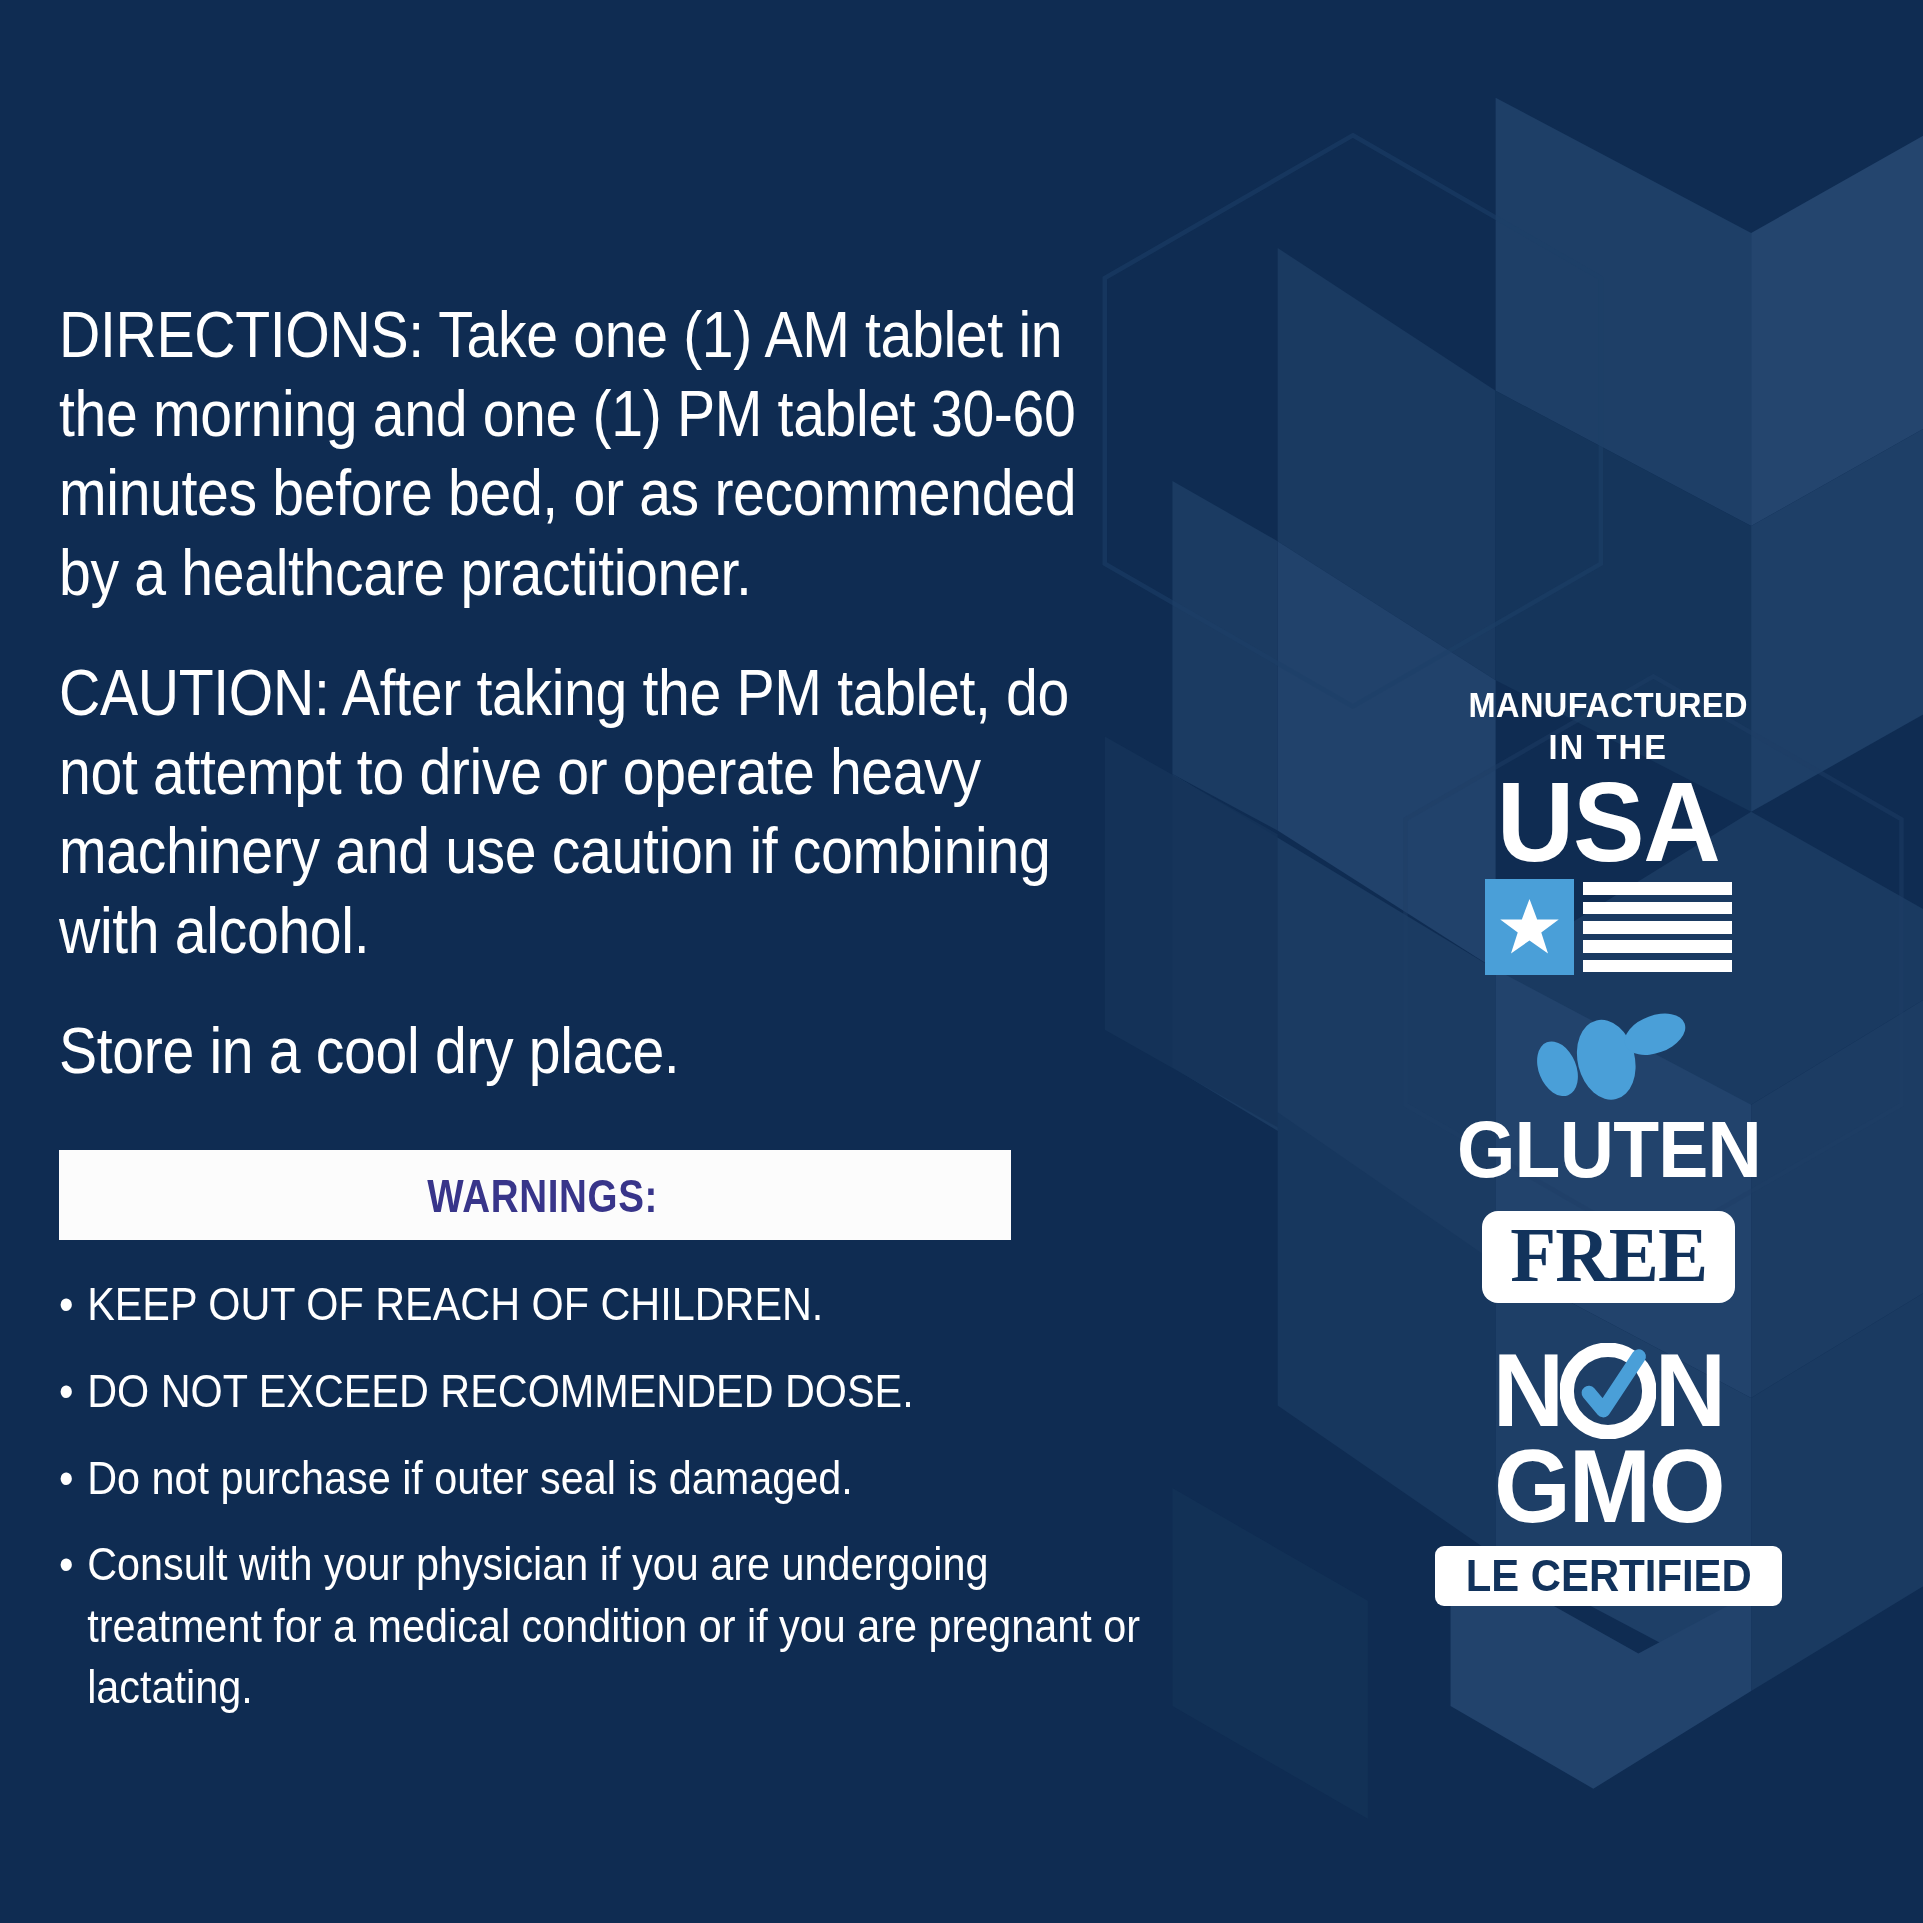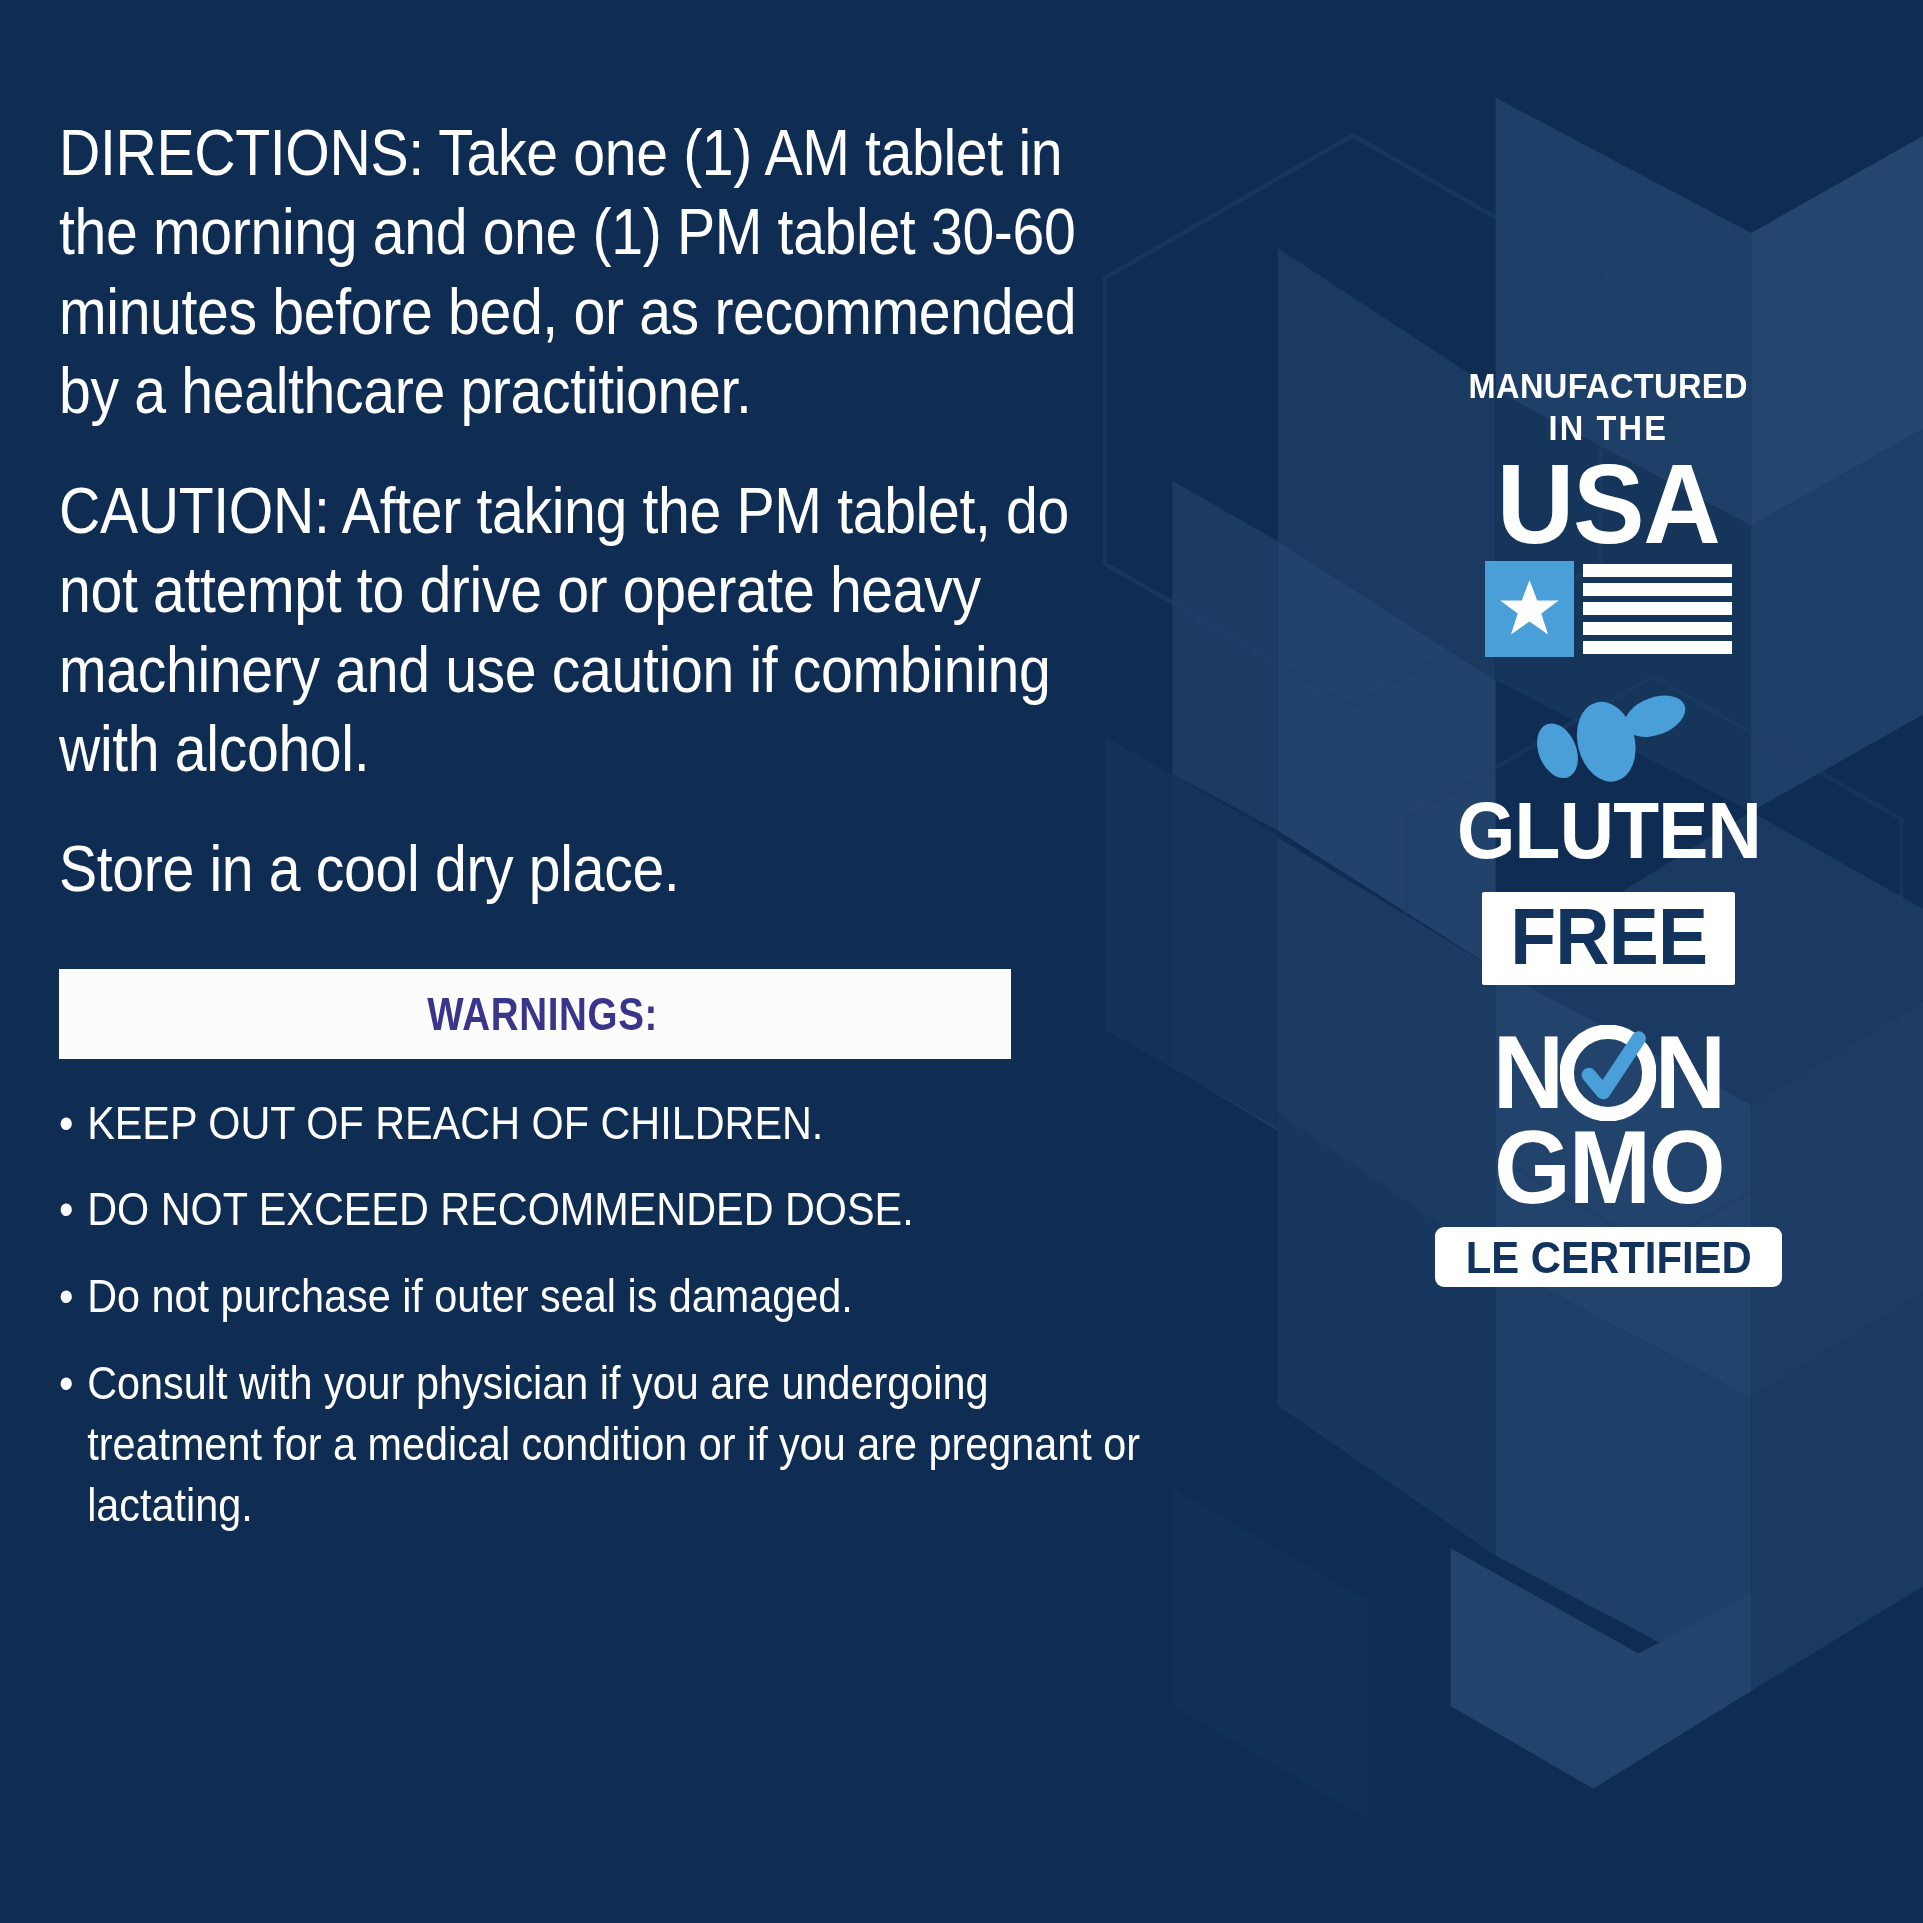--- a/index.html
+++ b/index.html
@@ -24,21 +24,21 @@
     pointer-events: none;
   }
 
   
   #page {
     position: relative;
     width: 1924px;
     height: 1924px;
     display: flex;
     flex-direction: row;
-    align-items: flex-start;
+    align-items: center;
     z-index: 2;
   }
 
   #text-column {
     width: 1293px;
     padding: 113px 0 0 59px;
     box-sizing: border-box;
   }
 
   #badge-column {
@@ -182,22 +182,23 @@
     color: #ffffff;
     font-size: 79px;
     font-weight: 700;
     letter-spacing: -0.8px;
     line-height: 1.0;
     transform: scaleX(0.95);
   }
   #badge-gluten .free-box {
     margin-top: 22px;
     background: #ffffff;
-    border-radius: 2px;
+    border-radius: 16px;
     padding: 4.5px 22.5px 9px 22.5px;
+    font-family: Liberation Serif, serif;
   }
   #badge-gluten .free-word {
     color: #12335C;
     font-size: 79px;
     font-weight: 700;
     letter-spacing: -0.8px;
     line-height: 1.0;
     transform: scaleX(0.95);
     display: block;
   }

